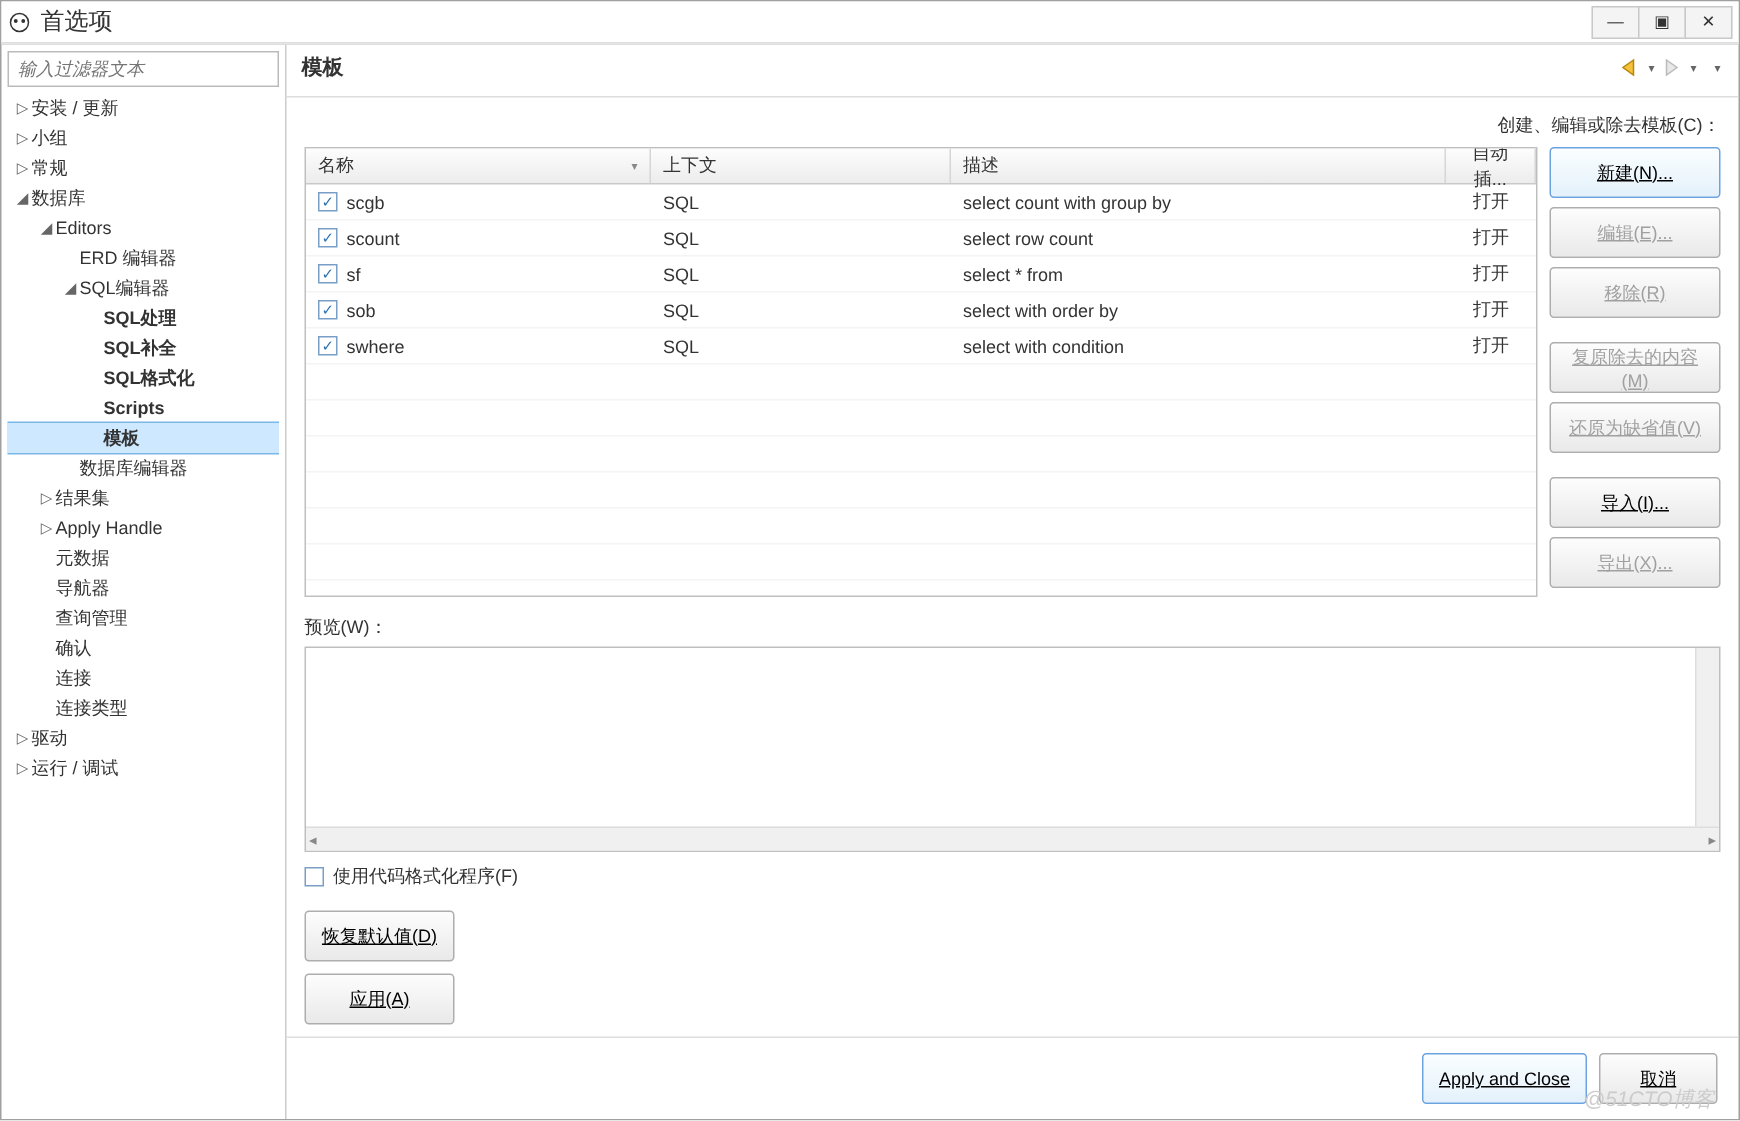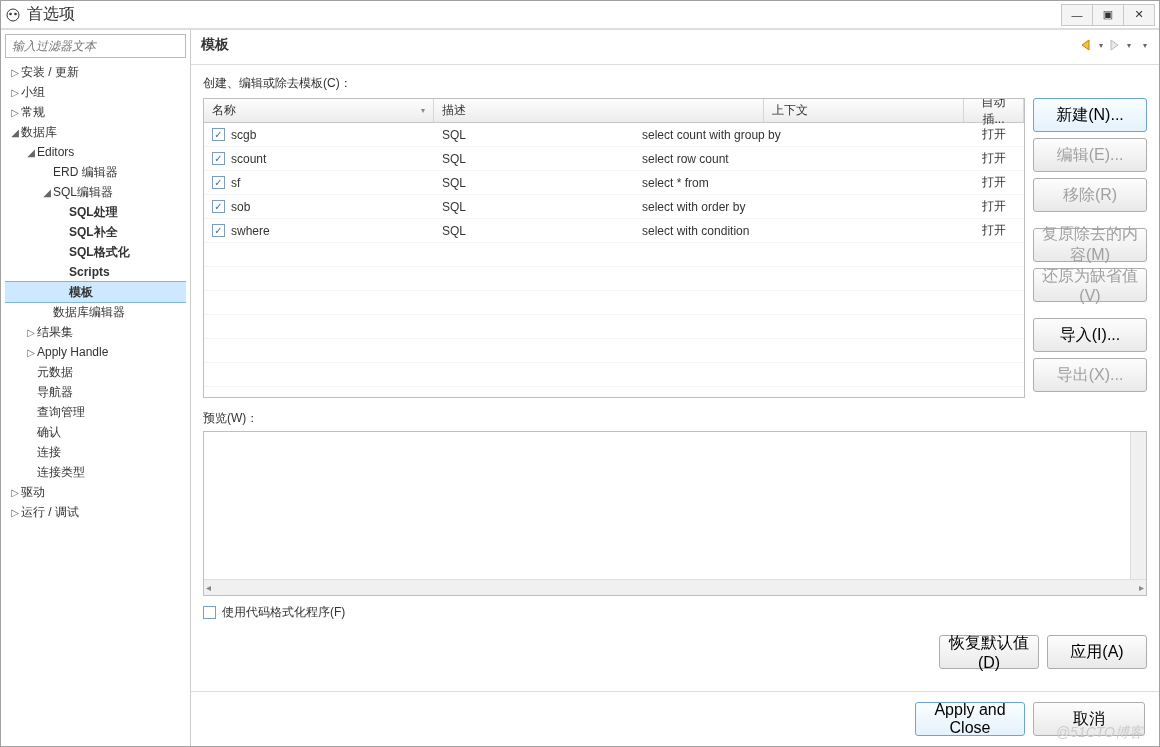--- a/index.html
+++ b/index.html
@@ -21,42 +21,42 @@
 .d1 { padding-left: 20px; }
 .d2 { padding-left: 36px; }
 .d3 { padding-left: 52px; font-weight: bold; }
 .main { flex: 1; display: flex; flex-direction: column; padding: 0; }
 .main-header { display: flex; align-items: center; padding: 6px 10px 10px 10px; border-bottom: 1px solid #ddd; }
 .main-title { font-size: 14px; font-weight: bold; flex: 1; }
 .navarrows { display: flex; gap: 2px; align-items: center; }
 .navarrow { width: 16px; height: 16px; display:flex; align-items:center; justify-content:center; cursor:pointer; }
 .dd { font-size: 8px; color: #666; padding: 0 2px; }
 .content { flex: 1; display: flex; flex-direction: column; padding: 10px 12px 8px 12px; overflow: hidden; }
-.instr { margin-bottom: 6px; }
+.instr { margin-bottom: 6px; text-align: right; }
 .tablewrap { display: flex; gap: 8px; }
 .table { flex: 1; border: 1px solid #bfbfbf; background: #fff; height: 300px; overflow: hidden; }
 .thead { display: flex; background: linear-gradient(#fdfdfd, #ececec); border-bottom: 1px solid #c9c9c9; height: 24px; }
 .th { border-right: 1px solid #d6d6d6; padding: 4px 8px; font-size: 12px; display:flex; align-items:center; gap:4px; }
 .tbody .tr { display: flex; height: 24px; align-items: center; border-bottom: 1px solid #f4f4f4; }
 .td { padding: 2px 8px; font-size: 12px; overflow: hidden; text-overflow: ellipsis; white-space: nowrap; display:flex; align-items:center; gap:6px; }
 .c0 { width: 230px; text-align: center; }
 .c1 { width: 200px; }
 .c2 { width: 320px; flex:1; }
 .c3 { width: 60px; text-align: center; justify-content:center; }
 .chk { width: 13px; height: 13px; border: 1px solid #7a9ec5; background: #fff; display:inline-flex; align-items:center; justify-content:center; font-size:10px; color:#2a72b5; }
 .btncol { width: 114px; display: flex; flex-direction: column; gap: 6px; }
-.btn { height: 26px; border: 1px solid #adadad; background: linear-gradient(#fdfdfd, #e9e9e9); border-radius: 3px; font-size: 16px; cursor: pointer; display:flex; align-items:center; justify-content:center; padding: 16px 6px; }
+.btn { height: 26px; border: 1px solid #adadad; background: linear-gradient(#fdfdfd, #e9e9e9); border-radius: 3px; font-size: 12px; cursor: pointer; display:flex; align-items:center; justify-content:center; padding: 16px 6px; text-decoration: underline; }
 .btn.default { border-color: #6aa3e0; background: linear-gradient(#fafeff,#e4f1fb); }
 .btn:disabled, .btn.disabled { color: #a0a0a0; cursor: default; }
 .preview-label { margin-top: 12px; margin-bottom: 4px; }
 .preview { border: 1px solid #bfbfbf; height: 165px; background: #fff; position: relative; }
 .hscroll { position:absolute; bottom:0; left:0; right:0; height:16px; background:#f0f0f0; border-top:1px solid #ddd; display:flex; align-items:center; justify-content:space-between; padding:0 2px; font-size:10px; color:#888;}
 .vscroll { position:absolute; top:0; right:0; bottom:16px; width:16px; background:#f0f0f0; border-left:1px solid #ddd; }
 .fmtrow { display:flex; align-items:center; gap:6px; margin-top:8px; }
-.footer-inner { display:flex; justify-content:flex-end; gap:8px; margin-top:14px; }
+.footer-inner { display:flex; justify-content:flex-end; gap:8px; margin-top:14px;flex-direction:column; }
 .footer { border-top: 1px solid #ddd; padding: 10px 14px; display:flex; justify-content:flex-end; gap:8px; }
 .sortind { font-size:8px; color:#888; margin-left:auto; }
 .watermark { position:absolute; right:16px; bottom:4px; color:#ccc; font-size:14px; font-style:italic; pointer-events:none; }
 </style>
 </head>
 <body>
 
 <div class="window">
   <div class="titlebar">
     <span class="ico">
@@ -196,22 +196,22 @@
       <div class="content">
         <div class="instr">创建、编辑或除去模板(C)：</div>
 
         <div class="tablewrap">
           <div class="table">
             <div class="thead">
               <div class="th c0">
                   <span>名称</span>
                   <span class="sortind">▾</span>
                 </div>
+              <div class="th c1">上下文</div>
               <div class="th c2">描述</div>
-              <div class="th c1">上下文</div>
               <div class="th c3">自动插...</div>
             </div>
             <div class="tbody" id="tbody">
                 <div class="tr">
                   <div class="td c0">
                     <span class="chk">✓</span>
                     <span>scgb</span>
                   </div>
                   <div class="td c1">SQL</div>
                   <div class="td c2">select count with group by</div>
@@ -291,18 +291,18 @@
         </div>
 
         <div class="footer-inner">
           <button class="btn" style="width:100px">恢复默认值(D)</button>
           <button class="btn" style="width:100px">应用(A)</button>
         </div>
       </div>
 
       <div class="footer" style="position:relative">
         <button class="btn default" style="width:110px">Apply and Close</button>
-        <button class="btn" style="width:112px">取消</button>
+        <button class="btn" style="width:79px">取消</button>
         <div class="watermark">@51CTO博客</div>
       </div>
     </div>
   </div>
 </div>
 
 </body></html>

